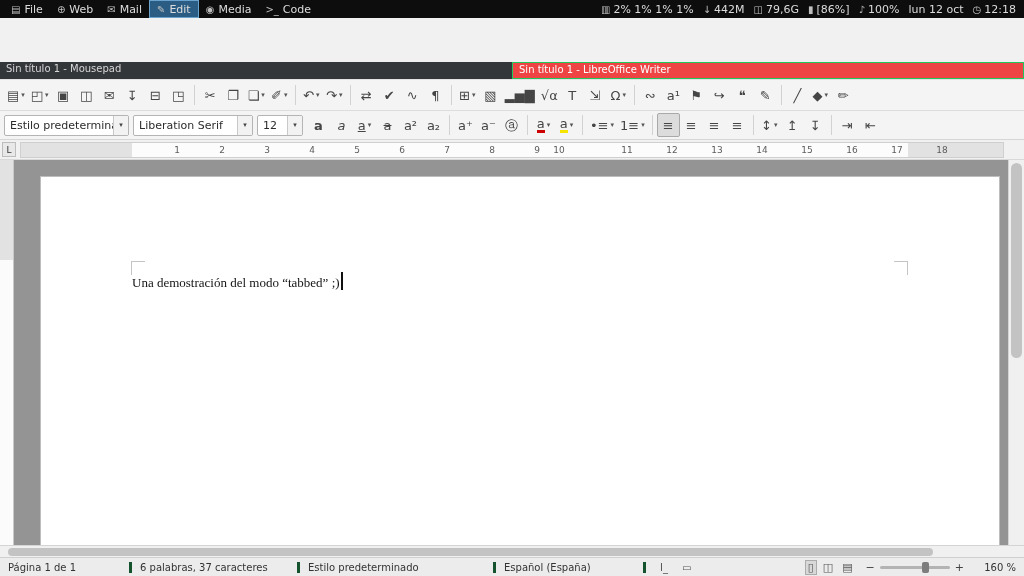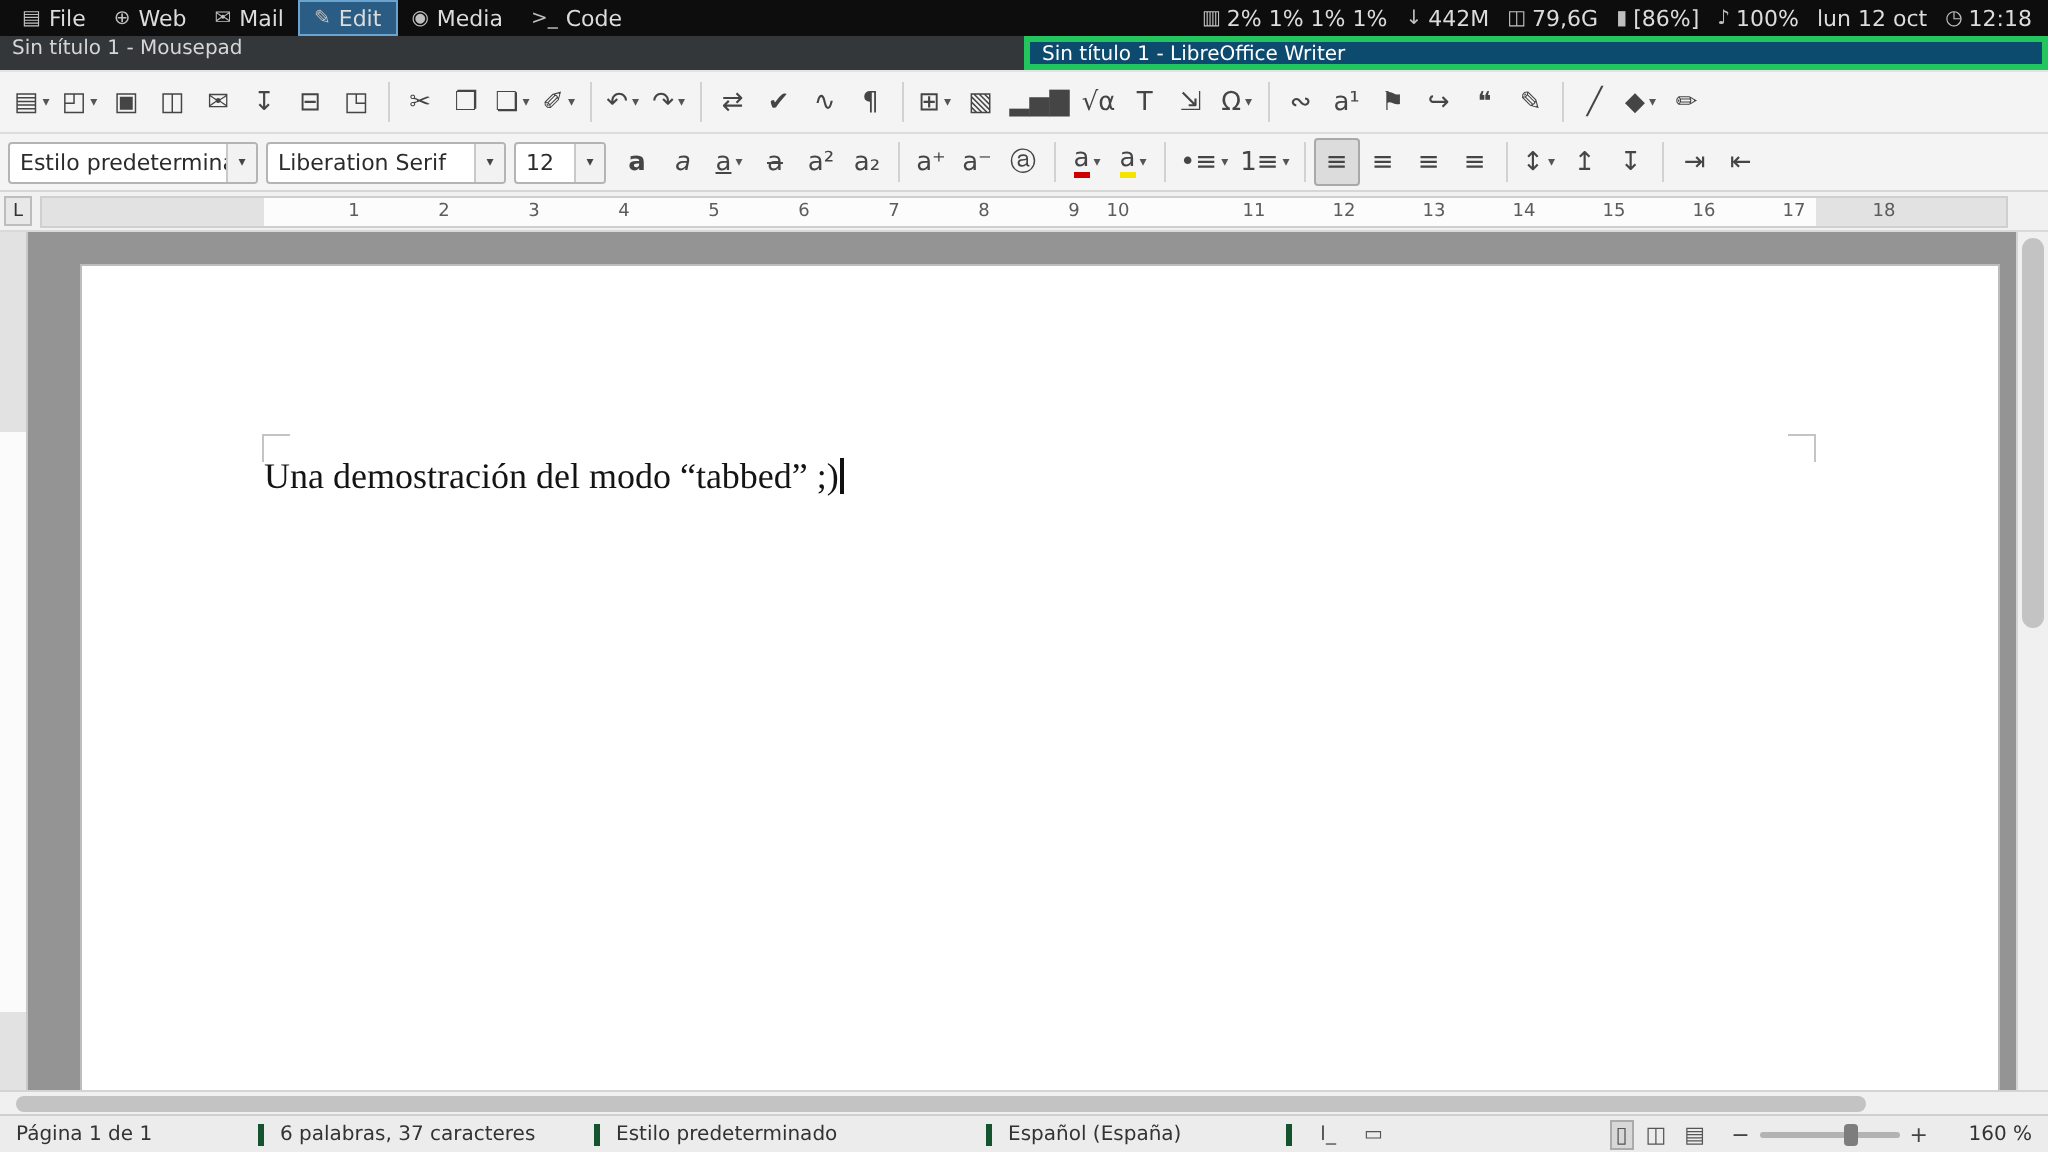--- a/index.html
+++ b/index.html
@@ -9,23 +9,23 @@
   
   .top-panel { height:18px; background:#0d0d0d; color:#dcdcdc; display:flex; justify-content:space-between; align-items:center; font-size:11px; padding:0 4px; flex:none; }
   .panel-apps { display:flex; align-items:center; height:100%; }
   .papp { display:flex; align-items:center; gap:4px; padding:0 7px; height:100%; cursor:default; }
   .papp.active { background:#2b5d84; border:1px solid #6ba3cf; }
   .pico { font-size:10px; color:#bfbfbf; }
   .panel-status { display:flex; align-items:center; gap:9px; padding-right:4px; }
   .pstat { display:flex; align-items:center; gap:3px; white-space:nowrap; }
 
   
-  .taskbar { height:17px; background:#33373a; display:flex; flex:none; }
+  .taskbar { height:17px; background:#33373a; display:flex; flex:none;margin-top:44px; }
   .task { width:50%; font-size:10px; color:#d6d6d6; padding:1px 6px; overflow:hidden; white-space:nowrap; cursor:default; }
-  .task.active { background:#0c4a6e; color:#ffffff; border:3px solid #22c55e; }
+  .task.active { background:#ef4444; color:#ffffff; border:1px solid #22c55e; }
 
   
   .window { flex:1; display:flex; flex-direction:column; background:#f1f1f1; min-height:0; }
   .menubar { height:23px; display:flex; align-items:center; font-size:12px; color:#262626; padding:0 6px; flex:none; }
   .menubar-items { display:flex; flex:1; }
   .menu-item { padding:2px 8px; cursor:default; }
   .close-doc { font-size:11px; color:#555; padding:0 5px; cursor:default; }
 
   .toolbar { display:flex; align-items:center; padding:0 4px; flex:none; background:#f4f4f4; }
   .toolbar-std { height:32px; border-top:1px solid #e3e3e3; border-bottom:1px solid #dddddd; }
@@ -52,21 +52,21 @@
   .rnum { position:absolute; top:2px; font-size:9px; color:#5c5c5c; transform:translateX(-50%); }
 
   
   .doc-area { flex:1; position:relative; background:#949494; overflow:hidden; min-height:0; }
   .vruler { position:absolute; left:0; top:0; width:14px; height:100%; background:#e2e2e2; border-right:1px solid #c9c9c9; }
   .vruler-active { position:absolute; left:0; top:100px; height:290px; width:100%; background:#fbfbfb; }
   .page { position:absolute; left:40px; top:16px; width:960px; height:1200px; background:#ffffff; border:1px solid #bdbdbd; }
   .cmark { position:absolute; width:14px; height:14px; }
   .cmark.tl { left:90px; top:84px; border-left:1px solid #c4c4c4; border-top:1px solid #c4c4c4; }
   .cmark.tr { right:91px; top:84px; border-right:1px solid #c4c4c4; border-top:1px solid #c4c4c4; }
-  .doc-text { position:absolute; left:91px; top:95px; font-family:"Liberation Serif", serif; font-size:18px; color:#141414; white-space:pre; }
+  .doc-text { position:absolute; left:91px; top:95px; font-family:"Liberation Serif", serif; font-size:13px; color:#141414; white-space:pre; }
   .caret { display:inline-block; width:2px; height:18px; background:#101010; margin-left:1px; vertical-align:-3px; }
   .vscroll { position:absolute; right:0; top:0; width:16px; height:100%; background:#f0f0f0; border-left:1px solid #d4d4d4; }
   .vthumb { position:absolute; top:3px; left:2px; width:11px; height:195px; background:#c3c3c3; border-radius:6px; }
   .hscroll { height:12px; background:#f0f0f0; border-top:1px solid #d4d4d4; position:relative; flex:none; }
   .hthumb { position:absolute; top:2px; left:8px; width:925px; height:8px; background:#c3c3c3; border-radius:4px; }
 
   
   .statusbar { height:19px; background:#ececec; border-top:1px solid #cfcfcf; display:flex; align-items:center; font-size:10px; color:#333; flex:none; }
   .sb { padding:0 8px; border-right:3px solid #14532d; white-space:nowrap; overflow:hidden; cursor:default; }
   .sb-page { width:132px; } .sb-words { width:168px; } .sb-style { width:196px; } .sb-lang { width:150px; }

